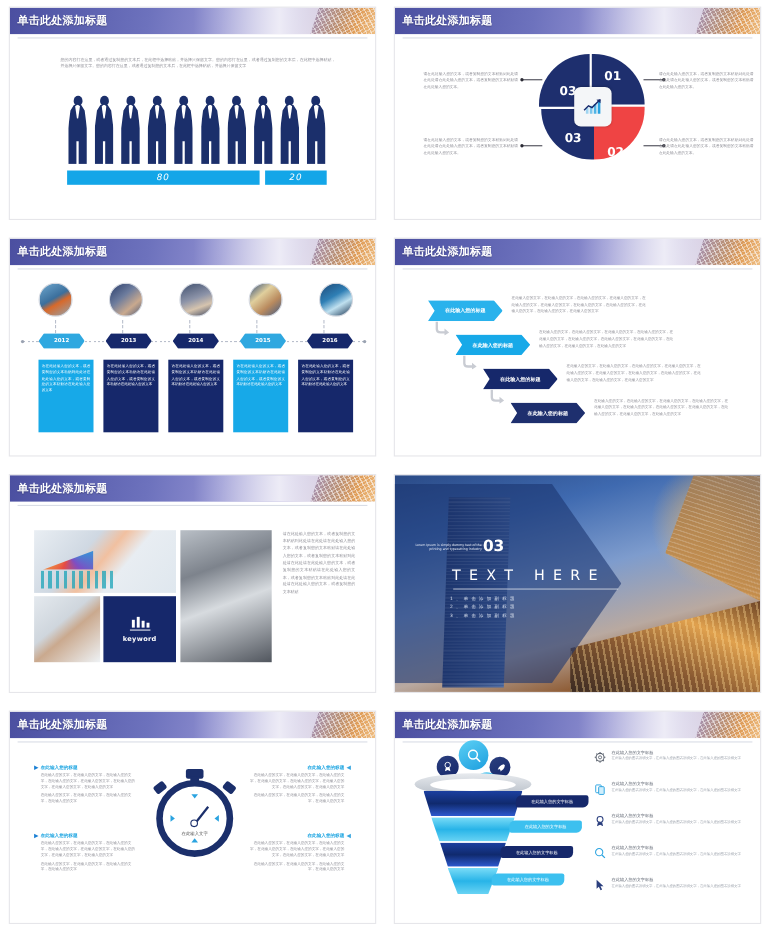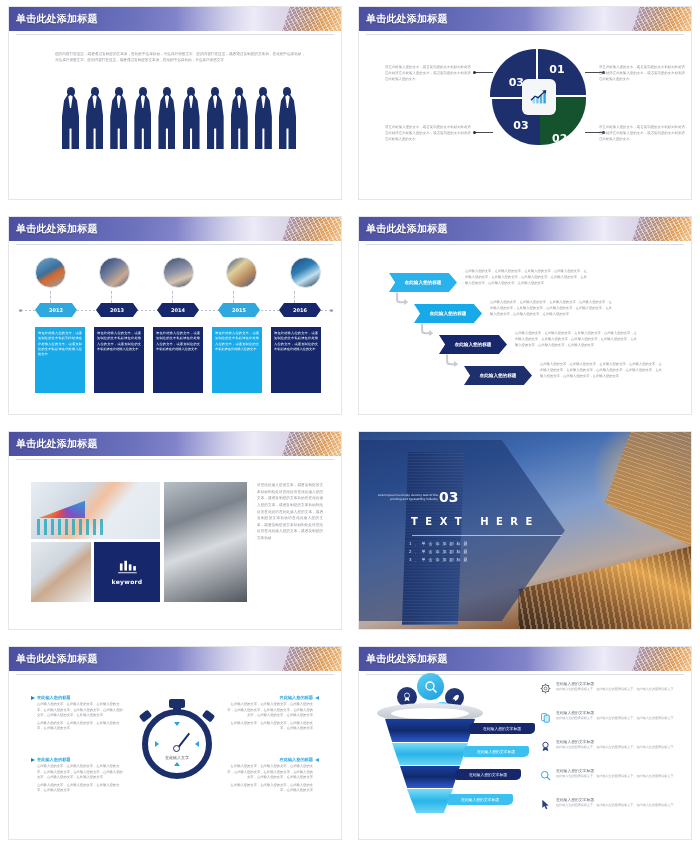--- a/index.html
+++ b/index.html
@@ -82,21 +82,21 @@
   .s1-bar.b80 { width: 175px; }
   .s1-bar.b20 { width: 56px; }
 
   
   .s2-wrap { position: absolute; left: 0; top: 34px; width: 334px; height: 150px; }
   .circ { position: absolute; left: 131px; top: 8px; width: 96px; height: 96px; }
   .quad { position: absolute; color: #fff; font-weight: bold; font-size: 11px;
           display: flex; align-items: center; justify-content: center; }
   .q01 { left: 48px; top: 0;  width: 48px; height: 46px; background: #1e2f6e;
          border-radius: 0 48px 0 0; padding-bottom: 6px; padding-right: 10px; }
-  .q02 { left: 50px; top: 48px; width: 46px; height: 48px; background: #14532d;
+  .q02 { left: 50px; top: 48px; width: 46px; height: 48px; background: #ef4444;
          border-radius: 0 0 48px 0; padding-top: 8px; padding-left: 12px;
          align-items: flex-end; justify-content: flex-start; }
   .q03 { left: 2px;  top: 50px; width: 48px; height: 46px; background: #1e2f6e;
          border-radius: 0 0 0 48px; padding-top: 6px; padding-left: 10px; }
   .q04 { left: 0;  top: 0;  width: 46px; height: 48px; background: #1e2f6e;
          border-radius: 48px 0 0 0; padding-bottom: 8px; padding-right: 12px;
          align-items: flex-end; justify-content: flex-end; }
   .circ-center { position: absolute; left: 32px; top: 30px; width: 34px; height: 36px;
                  background: #f4f6f8; border-radius: 6px; box-shadow: 0 0 2px rgba(0,0,0,.18);
                  display: flex; align-items: center; justify-content: center; }
@@ -178,21 +178,21 @@
         background: repeating-linear-gradient(80deg, rgba(255,220,150,.35) 0 2px, rgba(0,0,0,0) 2px 6px),
                     linear-gradient(25deg,#3a2a22 0%, #8a5a32 40%, #e0a14e 70%, #6b4326 100%);
         clip-path: polygon(0 52%, 100% 0, 100% 100%, 0 100%); }
   .s6-arrow { position: absolute; left: -6%; top: 4%; width: 68%; height: 92%;
         background: rgba(26,52,110,.58);
         clip-path: polygon(0 0, 72% 0, 100% 50%, 72% 100%, 0 100%); }
   .s6-lorem { position: absolute; left: 17px; top: 61px; width: 62px;
         color: #e3e9f5; font-size: 2.9px; line-height: 1.5; text-align: right; }
   .s6-num { position: absolute; left: 80px; top: 57px; color: #fff; font-size: 14px; font-weight: bold; }
   .s6-head { position: absolute; left: 52px; top: 84px; width: 155px; color: #fff;
-        font-size: 10px; font-weight: bold; letter-spacing: 7.5px; }
+        font-size: 13px; font-weight: normal; letter-spacing: 7.5px; }
   .s6-line { position: absolute; left: 53px; top: 103px; width: 150px; height: 1px; background: rgba(255,255,255,.6); }
   .s6-list { position: absolute; left: 50px; top: 108px; width: 140px; }
   .s6-li { color: #dfe6f2; font-size: 4px; letter-spacing: 3px; line-height: 1.95; }
 
   
   .sw { position: absolute; left: 129px; top: 48px; width: 78px; height: 94px; }
   .sw-dial { position: absolute; left: 4px; top: 14px; width: 70px; height: 70px;
              border: 6px solid #1b2f6b; border-radius: 50%; background: #fff; }
   .sw-crown { position: absolute; left: 31px; top: 4px; width: 16px; height: 9px;
               background: #1b2f6b; border-radius: 2px; }
@@ -290,20 +290,24 @@
             <div class="body"></div>
             <div class="shirt"></div>
           </div>
         <div class="person">
             <div class="head"></div>
             <div class="body"></div>
             <div class="shirt"></div>
           </div>
       </div>
 
+      <div class="s1-bars">
+        <div class="s1-bar b80">80</div>
+        <div class="s1-bar b20">20</div>
+      </div>
     </div>
   </div>
 
   <div class="slide">
     <div class="slide-inner">
       <div class="hdr">
           <div class="hdr-fade"></div>
         </div>
       <div class="hdr-title">单击此处添加标题</div>
       <div class="hdr-rule"></div>

